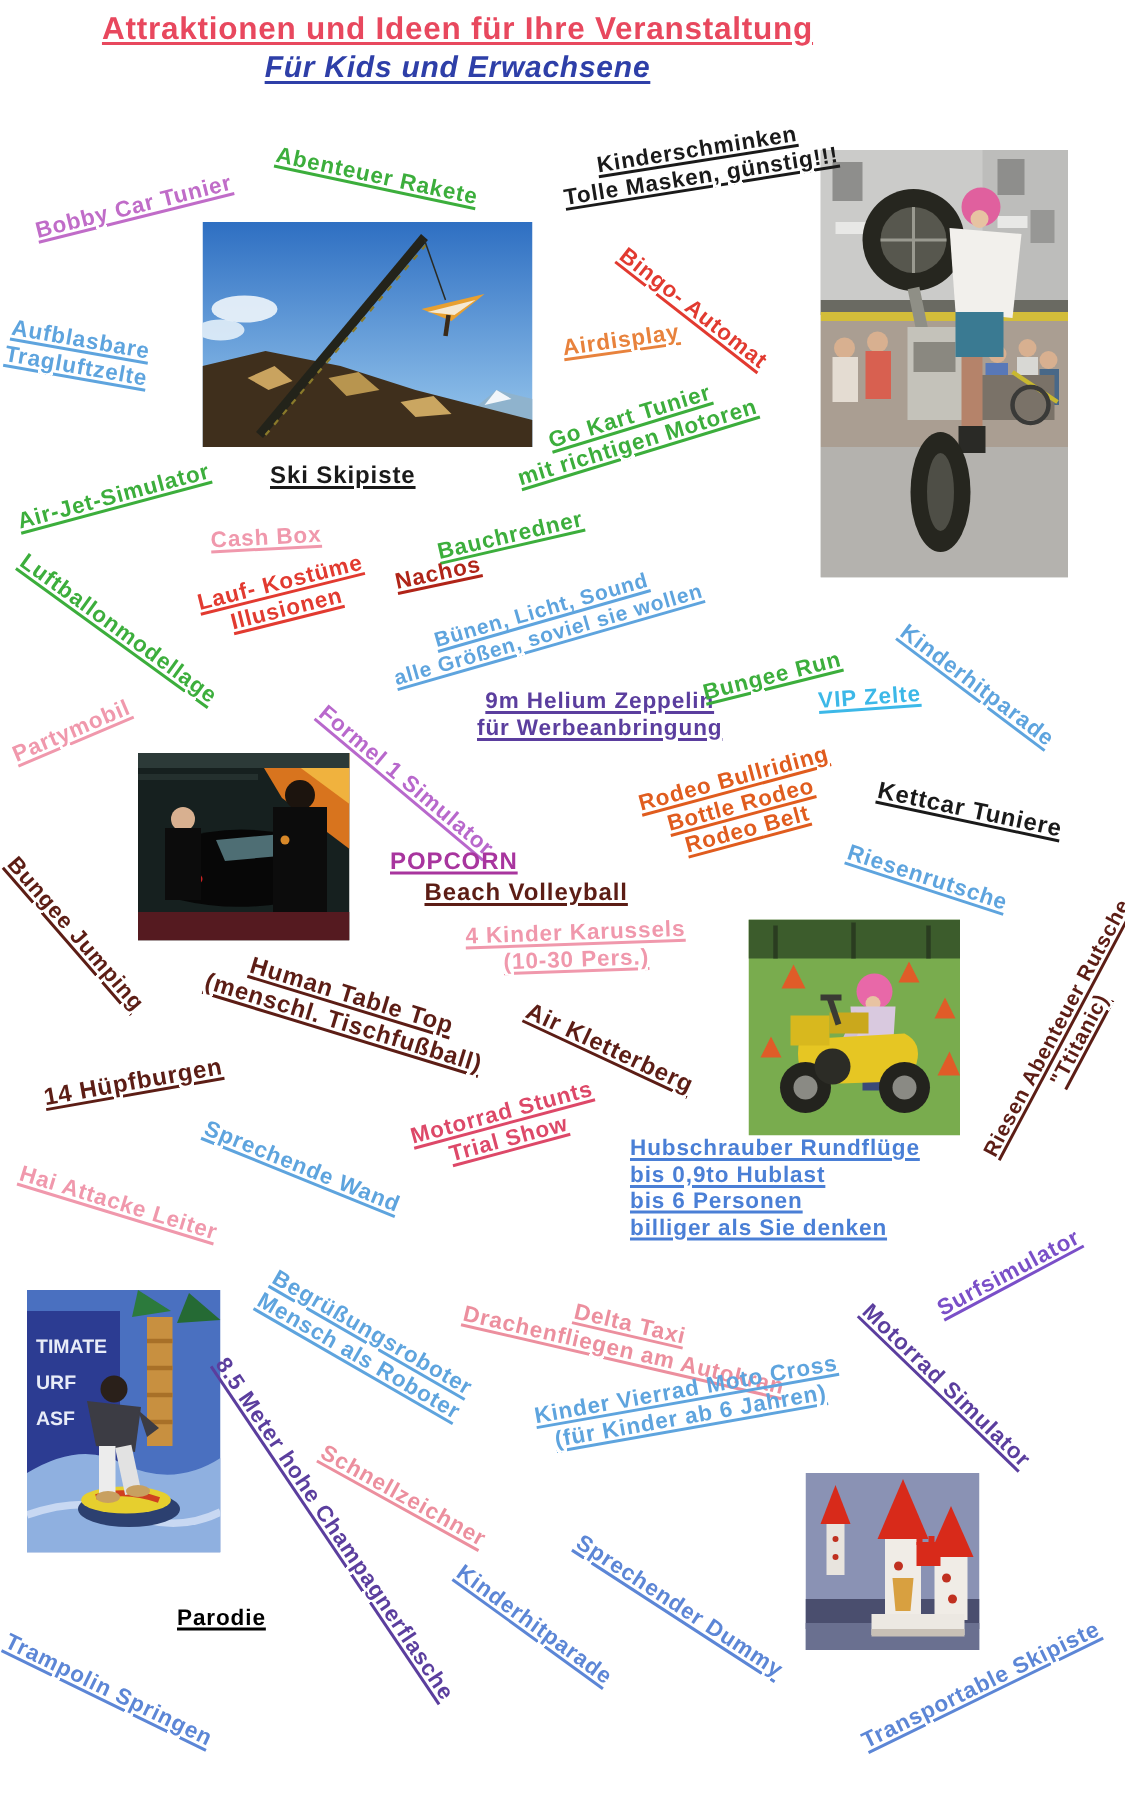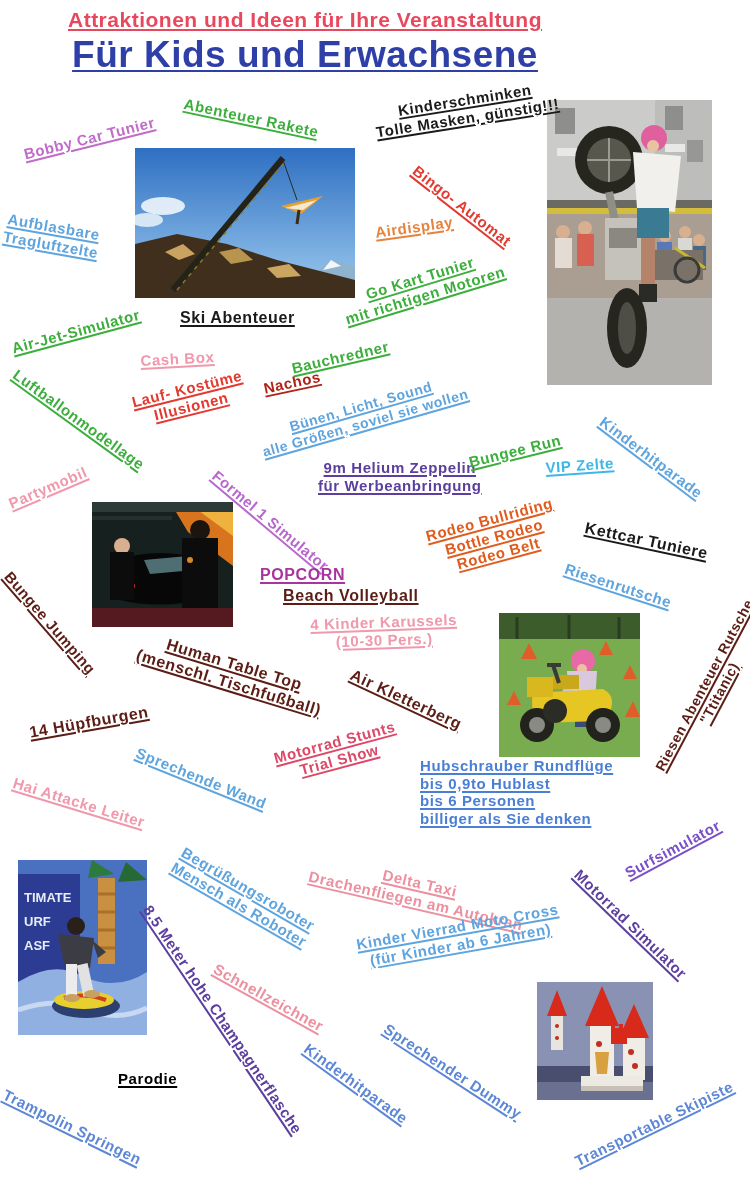--- a/index.html
+++ b/index.html
@@ -1,22 +1,22 @@
 <!DOCTYPE html>
 <html><head>
 <meta charset="utf-8">
 <style>
   html,body{margin:0;padding:0;background:#ffffff;}
   #stage{position:relative;width:750px;height:1200px;background:#fff;overflow:hidden;
          font-family:"Liberation Sans",sans-serif;font-weight:bold;}
   #header{position:absolute;top:0;left:0;width:610px;text-align:center;}
   #page-title{display:inline-block;margin-top:8px;font-size:21px;letter-spacing:0.5px;
               text-decoration:underline;text-decoration-thickness:2px;text-underline-offset:2px;}
-  #page-subtitle{display:block;margin-top:2px;font-size:37px;letter-spacing:0.5px;
-              text-decoration:underline;text-decoration-thickness:2px;text-underline-offset:3px;}
+  #page-subtitle{display:block;margin-top:2px;font-size:20px;letter-spacing:0.5px;
+              text-decoration:underline;text-decoration-thickness:2px;text-underline-offset:3px;font-style:italic;}
   .lbl{position:absolute;white-space:pre;line-height:1.18;letter-spacing:0.6px;
        font-size:15px;text-decoration:underline;text-decoration-thickness:2px;
        text-underline-offset:2px;transform-origin:0 0;cursor:pointer;}
   .photo{position:absolute;display:block;}
   .photo svg{display:block;}
 </style>
 </head>
 <body>
 
 <div id="stage">
@@ -207,21 +207,21 @@
       <div class="lbl" style="left: 186px; top: 95px; color: rgb(60, 174, 60); font-size: 15px; transform: rotate(12deg);">Abenteuer Rakete</div>
       <div class="lbl" style="left: 372px; top: 106px; color: rgb(26, 26, 26); font-size: 15px; transform: rotate(-9deg); text-align: center;">Kinderschminken
 Tolle Masken, günstig!!!</div>
       <div class="lbl" style="left: 420px; top: 162px; color: rgb(226, 58, 48); font-size: 15px; transform: rotate(38deg);">Bingo- Automat</div>
       <div class="lbl" style="left: 374px; top: 224px; color: rgb(232, 130, 60); font-size: 15px; transform: rotate(-8deg);">Airdisplay</div>
       <div class="lbl" style="left: 338px; top: 294px; color: rgb(60, 174, 60); font-size: 15px; transform: rotate(-17deg); text-align: center;">Go Kart Tunier
 mit richtigen Motoren</div>
       <div class="lbl" style="left: 8px; top: 210px; color: rgb(94, 164, 222); font-size: 15px; transform: rotate(10deg); text-align: center;">Aufblasbare
 Tragluftzelte</div>
       <div class="lbl" style="left: 10px; top: 340px; color: rgb(60, 174, 60); font-size: 15px; transform: rotate(-15deg);">Air-Jet-Simulator</div>
-      <div class="lbl" style="left: 180px; top: 309px; color: rgb(26, 26, 26); font-size: 16px; transform: rotate(0deg);">Ski Abenteuer</div>
+      <div class="lbl" style="left: 180px; top: 309px; color: rgb(26, 26, 26); font-size: 16px; transform: rotate(0deg);">Ski Skipiste</div>
       <div class="lbl" style="left: 140px; top: 352px; color: rgb(240, 152, 172); font-size: 15px; transform: rotate(-3deg);">Cash Box</div>
       <div class="lbl" style="left: 290px; top: 360px; color: rgb(60, 174, 60); font-size: 15px; transform: rotate(-13deg);">Bauchredner</div>
       <div class="lbl" style="left: 262px; top: 380px; color: rgb(176, 36, 24); font-size: 15px; transform: rotate(-12deg);">Nachos</div>
       <div class="lbl" style="left: 130px; top: 394px; color: rgb(226, 58, 48); font-size: 15px; transform: rotate(-14deg); text-align: center;">Lauf- Kostüme
 Illusionen</div>
       <div class="lbl" style="left: 20px; top: 366px; color: rgb(60, 174, 60); font-size: 15px; transform: rotate(36deg);">Luftballonmodellage</div>
       <div class="lbl" style="left: 256px; top: 428px; color: rgb(94, 164, 222); font-size: 14px; transform: rotate(-16deg); text-align: center;">Bünen, Licht, Sound
 alle Größen, soviel sie wollen</div>
       <div class="lbl" style="left: 6px; top: 496px; color: rgb(240, 152, 172); font-size: 15px; transform: rotate(-23deg);">Partymobil</div>
       <div class="lbl" style="left: 318px; top: 459px; color: rgb(91, 62, 158); font-size: 15px; transform: rotate(0deg); text-align: center;">9m Helium Zeppelin

